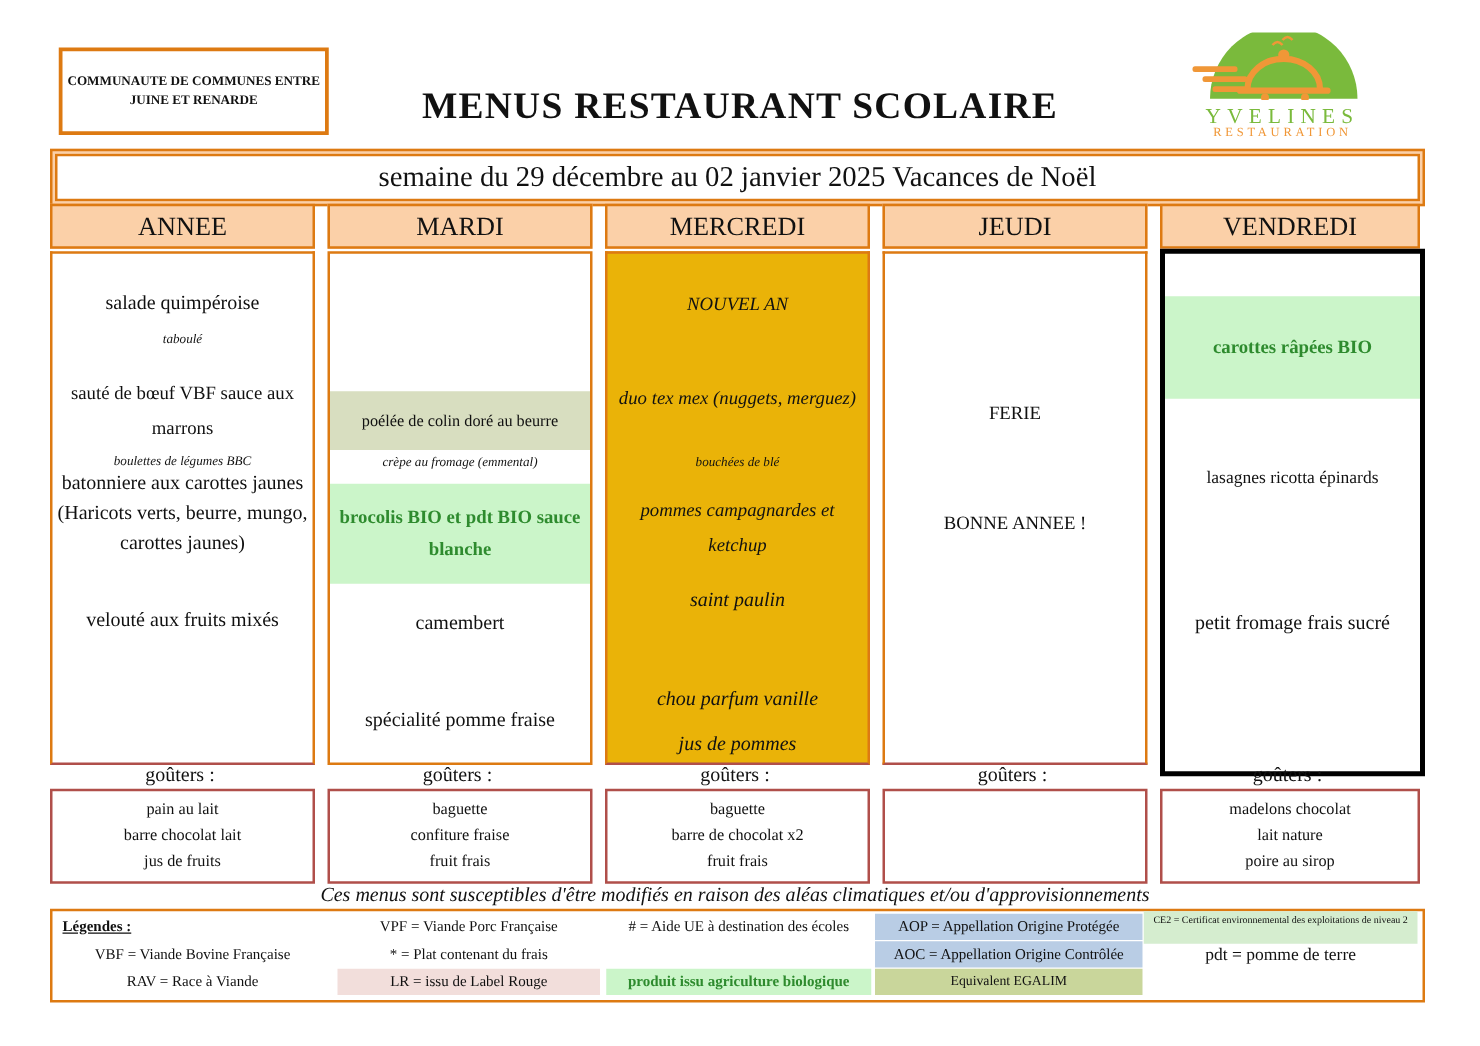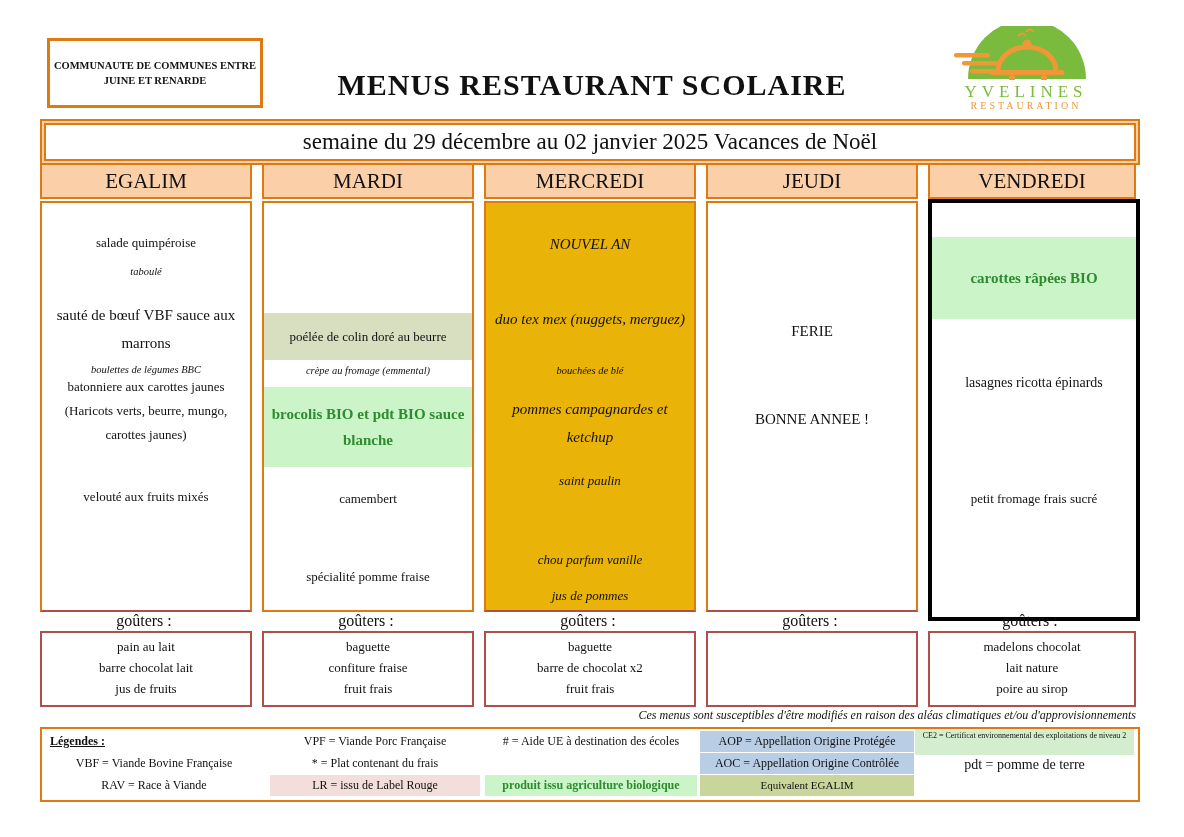--- a/index.html
+++ b/index.html
@@ -21,35 +21,35 @@
             font-size:23px;}
 
   
   .day-header{background:#FBD0A8;border:2px solid #DD7A12;height:32px;display:flex;align-items:center;
               justify-content:center;font-size:21px;}
   .menu-box{background:#fff;border:2px solid #DD7A12;}
   .menu-box.mb{border-bottom-color:#B04F4A;}
   .menu-box.peach{background:#eab308;}
   .menu-box.peach .item{font-style:italic;}
   .menu-box.black{border:4px solid #000;}
-  .item{position:absolute;left:4px;right:4px;text-align:center;font-size:13px;line-height:20px;}
+  .item{position:absolute;left:4px;right:4px;text-align:center;font-size:16px;line-height:20px;}
   .item.sm{font-size:10.5px;font-style:italic;}
   .item.lg{font-size:15px;line-height:28px;}
   .item.md{font-size:15px;}
   .band{position:absolute;left:0;right:0;display:flex;align-items:center;justify-content:center;
         text-align:center;padding:0 6px;margin-top:8px;}
   .band.olive{background:#D8DEC0;font-size:13px;}
   .band.green{background:#CBF5C9;color:#2E8B2E;font-weight:bold;font-size:15px;line-height:26px;}
 
   
   .gouter-label{text-align:center;font-size:16px;}
   .gouter-box{background:#fff;border:2px solid #B04F4A;padding-top:3px;}
   .g-line{text-align:center;font-size:13px;line-height:21px;}
 
-  .disclaimer{text-align:right;font-style:italic;font-size:12px;}
+  .disclaimer{text-align:center;font-style:italic;font-size:16px;}
 
   
   .legend-box{border:2px solid #DD7A12;background:#fff;}
   .leg-cell{position:absolute;font-size:12px;line-height:20px;text-align:center;height:21px;}
   .leg-title{font-weight:bold;text-decoration:underline;text-align:left;}
   .leg-pink{background:#F2DEDB;}
   .leg-blue{background:#B9CDE5;}
   .leg-olive{background:#C9D69B;font-size:11px;}
   .leg-green{background:#CBF5C9;color:#2E8B2E;font-weight:bold;}
   .leg-ce2{background:#D5EDCF;font-size:8px;line-height:9px;padding-top:2px;}
@@ -80,21 +80,21 @@
       <circle cx="62" cy="52" r="3.2" fill="#F09737"></circle>
       <circle cx="94" cy="52" r="3.2" fill="#F09737"></circle>
     </svg>
     <div class="logo-name">YVELINES</div>
     <div class="logo-sub">RESTAURATION</div>
   </div>
 
   <div class="week-band abs" style="left:40px;top:119px;width:1096px;height:42px"></div>
   <div class="week-box abs" style="left:44px;top:123px;width:1088px;height:34px">semaine du 29 décembre au 02 janvier 2025 Vacances de Noël</div>
 
-  <div class="day-header abs" style="left:40px;top:163px;width:208px">EGALIM</div>
+  <div class="day-header abs" style="left:40px;top:163px;width:208px">ANNEE</div>
   <div class="day-header abs" style="left:262px;top:163px;width:208px">MARDI</div>
   <div class="day-header abs" style="left:484px;top:163px;width:208px">MERCREDI</div>
   <div class="day-header abs" style="left:706px;top:163px;width:208px">JEUDI</div>
   <div class="day-header abs" style="left:928px;top:163px;width:204px">VENDREDI</div>
 
   <div class="menu-box mb abs" style="left:40px;top:201px;width:208px;height:407px">
     <div class="item" style="top:30px">salade quimpéroise</div>
     <div class="item sm" style="top:59px">taboulé</div>
     <div class="item lg" style="top:98px">sauté de bœuf VBF sauce aux marrons</div>
     <div class="item sm" style="top:157px">boulettes de légumes BBC</div>

